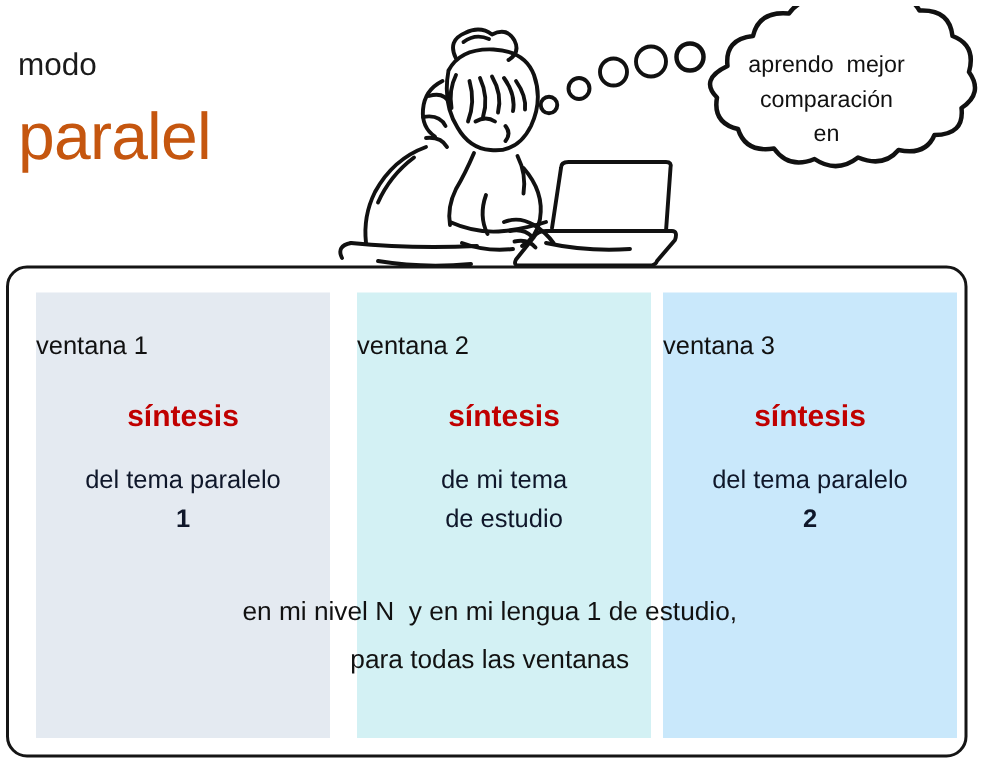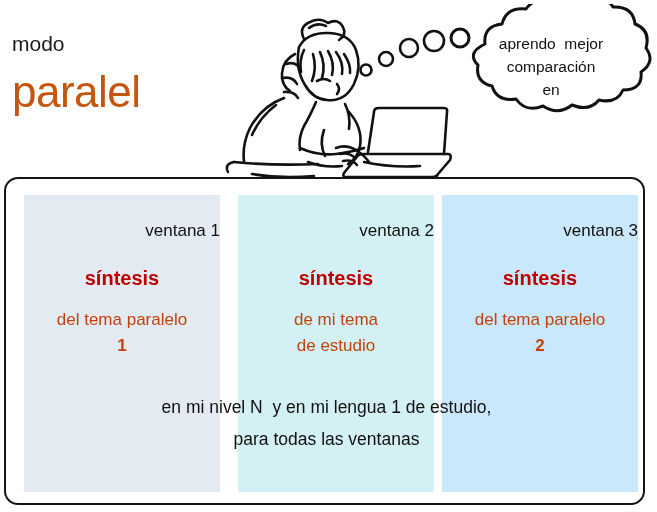--- a/index.html
+++ b/index.html
@@ -97,21 +97,21 @@
   }
   #column-1 { left: 18px;  background: #e4eaf1; }
   #column-2 { left: 232px; background: #d3f1f4; }
   #column-3 { left: 436px; background: #c9e8fb; }
 
   .column-title {
     position: absolute;
     top: 26px;
     left: 0;
     width: 100%;
-    text-align: right;
+    text-align: left;
     font-size: 17px;
     line-height: 20px;
     color: #111111;
   }
   .column-synth {
     position: absolute;
     top: 72px;
     left: 0;
     width: 100%;
     text-align: center;
@@ -121,21 +121,21 @@
     color: #c00000;
   }
   .column-desc {
     position: absolute;
     top: 112px;
     left: 0;
     width: 100%;
     text-align: center;
     font-size: 17px;
     line-height: 26px;
-    color: #c2410c;
+    color: #0f172a;
   }
   .column-desc .emph { font-weight: bold; }
 
   
   #footer-caption {
     position: absolute;
     left: 0;
     top: 212px;
     width: 641px;
     text-align: center;

